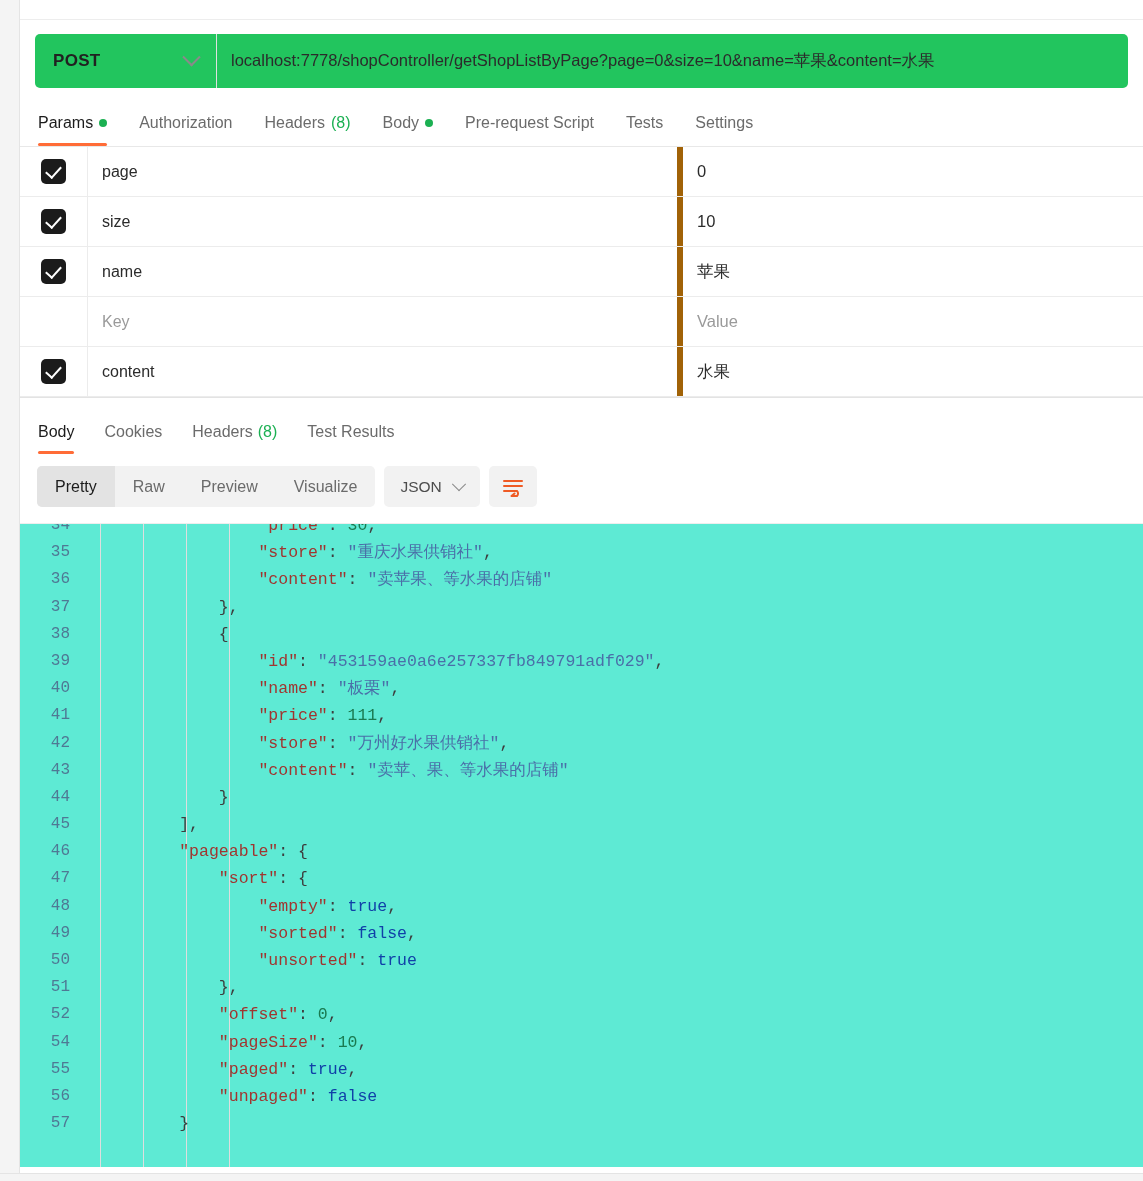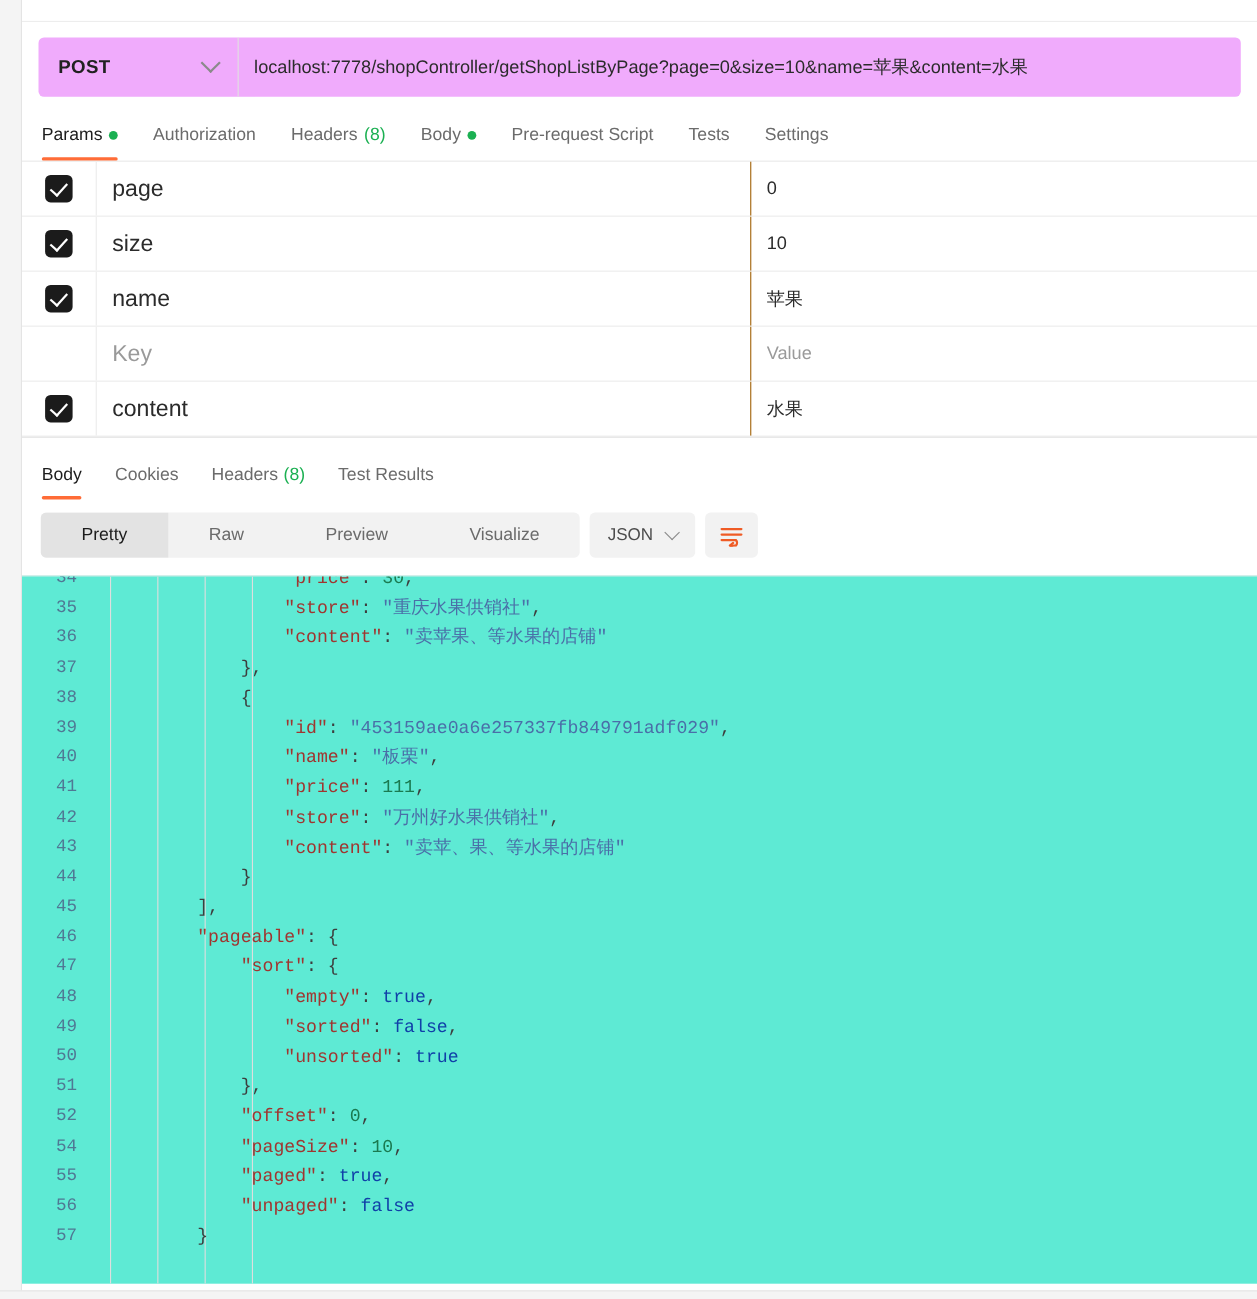--- a/index.html
+++ b/index.html
@@ -28,21 +28,21 @@
     width: 1123px; height: 1181px;
     background: #ffffff;
   }
   .topline { height: 20px; border-bottom: 1px solid #ededed; background:#fff; }
 
   
   .urlbar {
     margin: 14px 15px 0 15px;
     height: 54px;
     display: flex;
-    background: #f0abfc;
+    background: #22c55e;
     border-radius: 5px;
     overflow: hidden;
   }
   .method {
     width: 182px;
     display: flex; align-items: center;
     padding: 0 18px;
     border-right: 1px solid #e0e0e0;
     cursor: pointer;
   }
@@ -125,23 +125,23 @@
     width: 7px; height: 13px;
     border-right: 2.6px solid #fff;
     border-bottom: 2.6px solid #fff;
     transform: rotate(42deg);
   }
   .cb.empty { background: transparent; }
   .cb.empty::after { display: none; }
   .pkey {
     flex: 0 0 595px;
     padding: 0 14px;
-    font-size: 21px;
+    font-size: 16px;
     color: #2b2b2b;
-    border-right: 1px solid #a16207;
+    border-right: 6px solid #a16207;
     height: 100%;
     display: flex; align-items: center;
     cursor: text;
   }
   .pval {
     flex: 1;
     padding: 0 14px;
     font-size: 16.5px;
     color: #2b2b2b;
     height: 100%;
@@ -180,21 +180,21 @@
     display: flex; align-items: center; gap: 9px;
     padding: 12px 15px 10px 17px;
   }
   .segs {
     display: flex;
     background: #f2f2f2;
     border-radius: 5px;
     overflow: hidden;
   }
   .seg {
-    padding: 0 37px;
+    padding: 0 18px;
     height: 41px;
     display: flex; align-items: center;
     font-size: 16px;
     color: #6b6b6b;
     cursor: pointer;
   }
   .seg.active { background: #e3e3e3; color: #1c1c1c; }
   .jsonsel {
     display: flex; align-items: center; gap: 12px;
     background: #f2f2f2;

